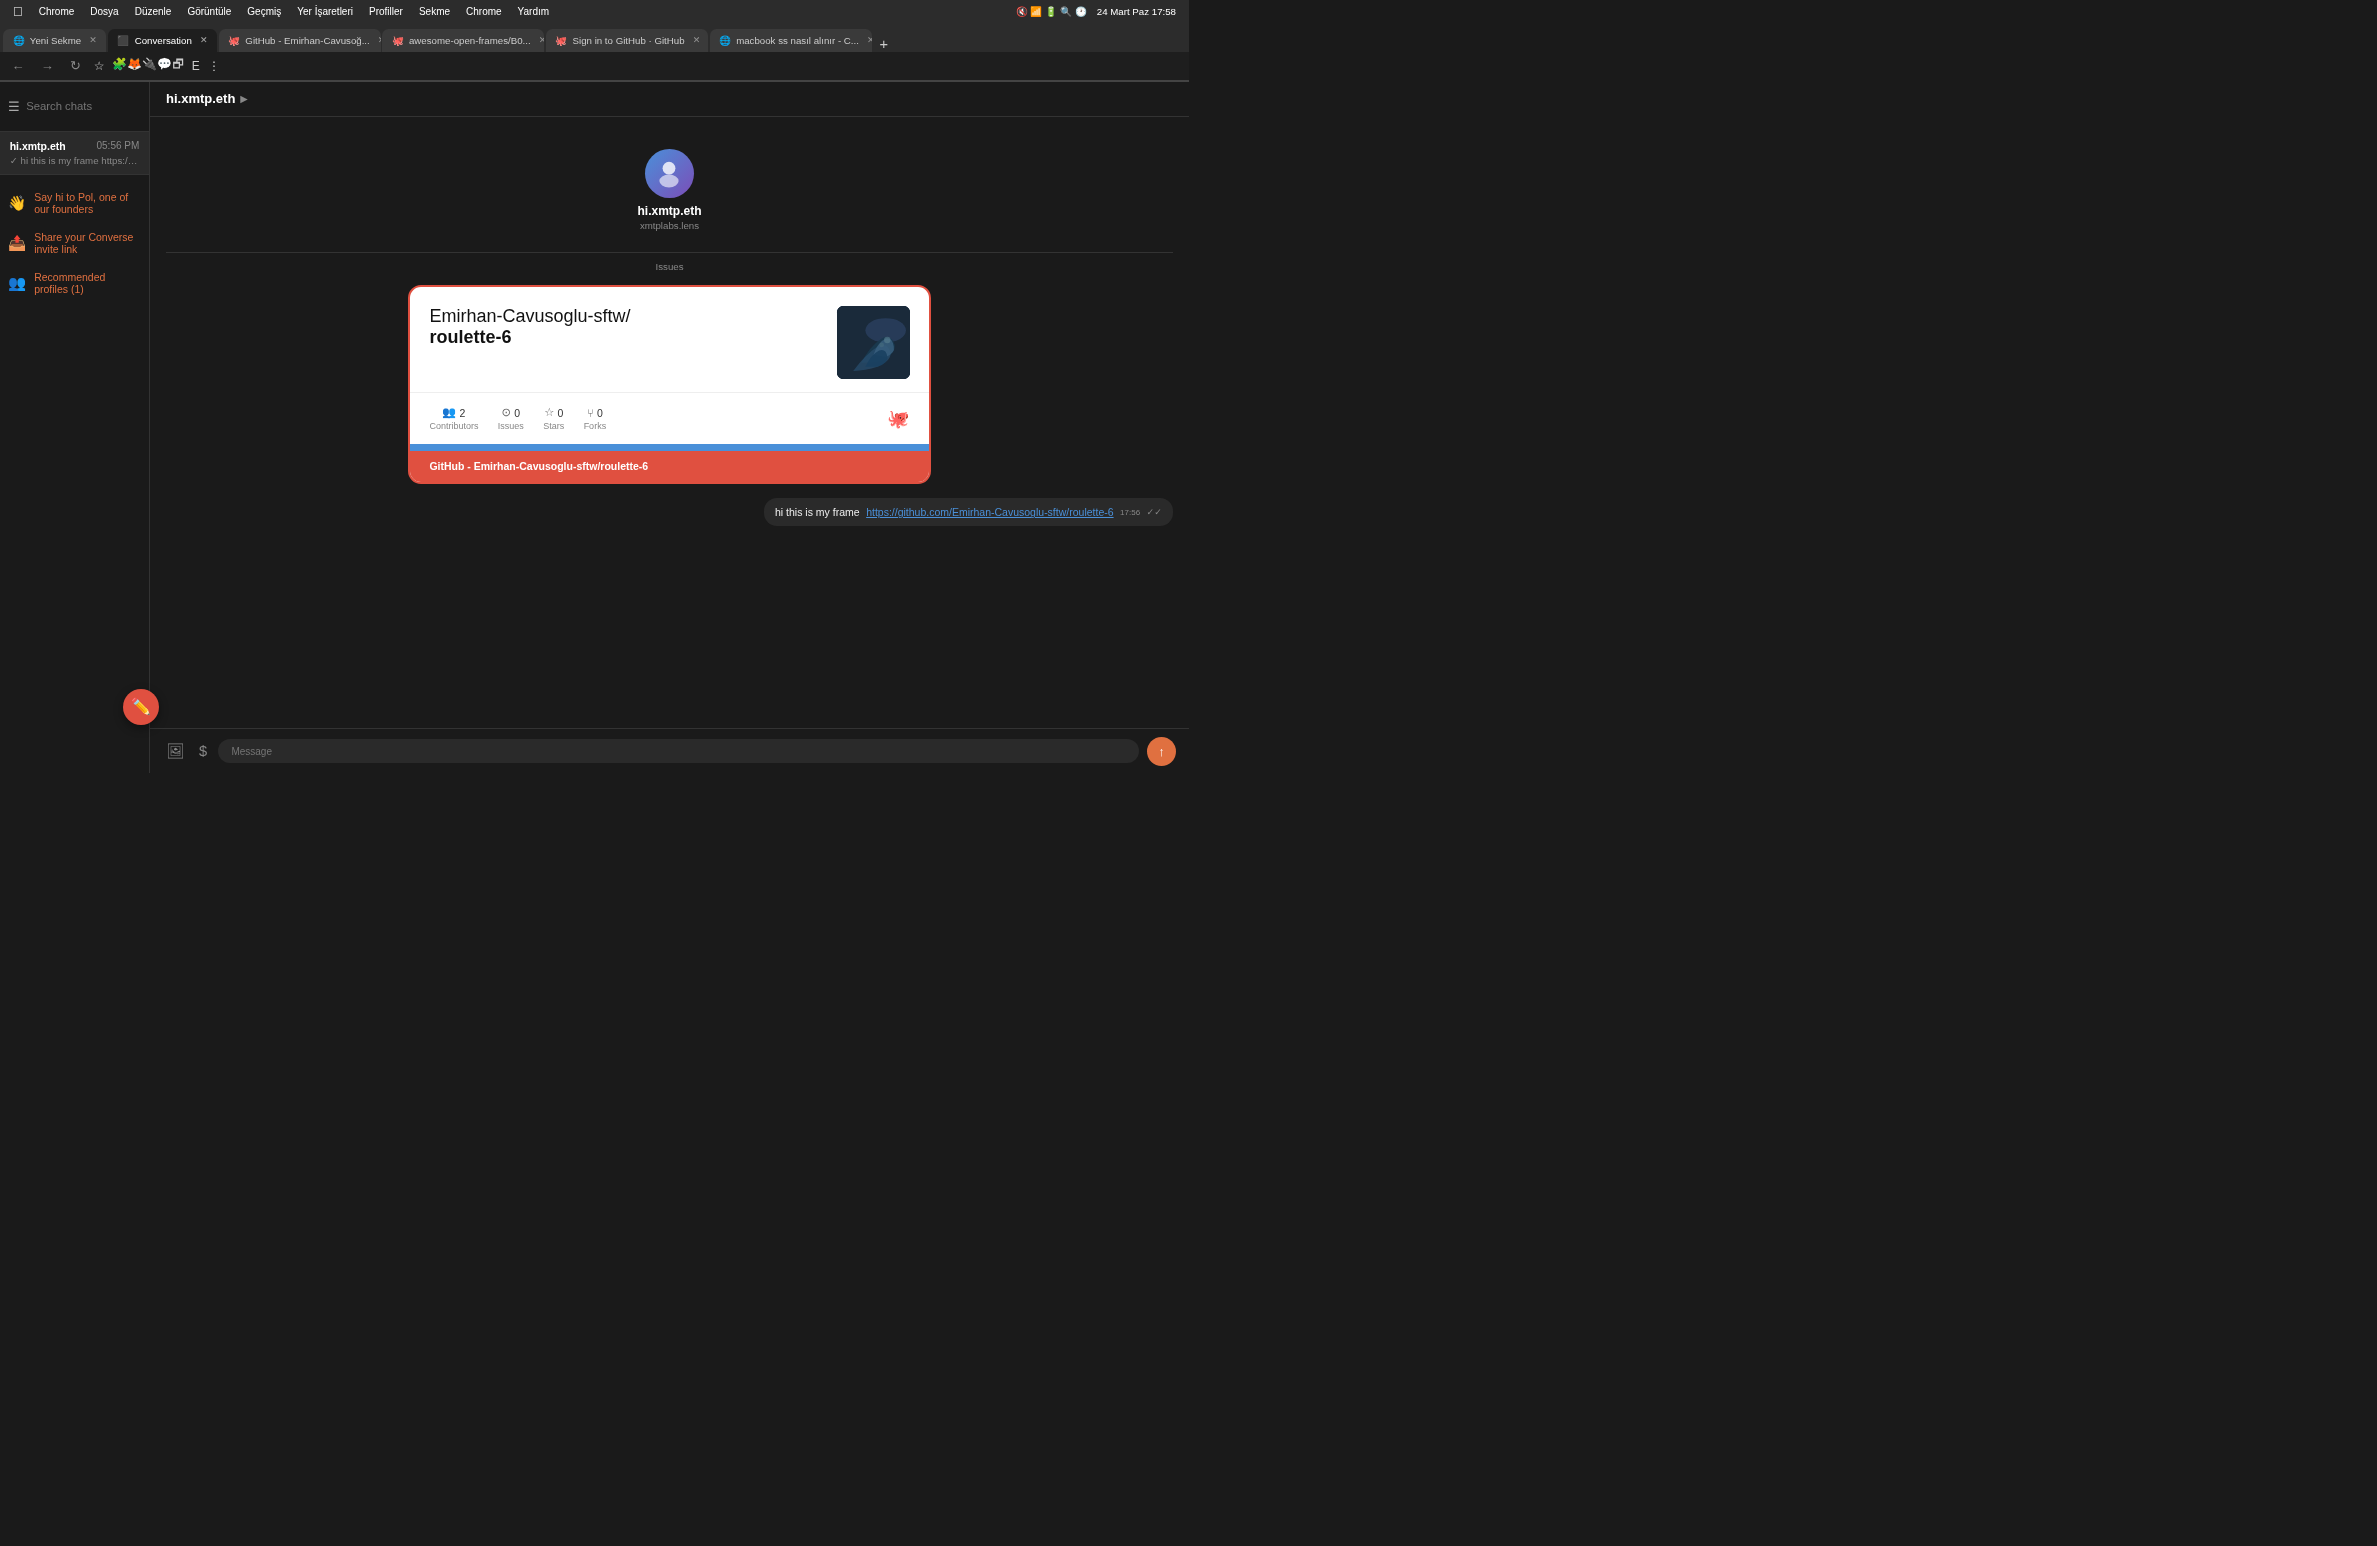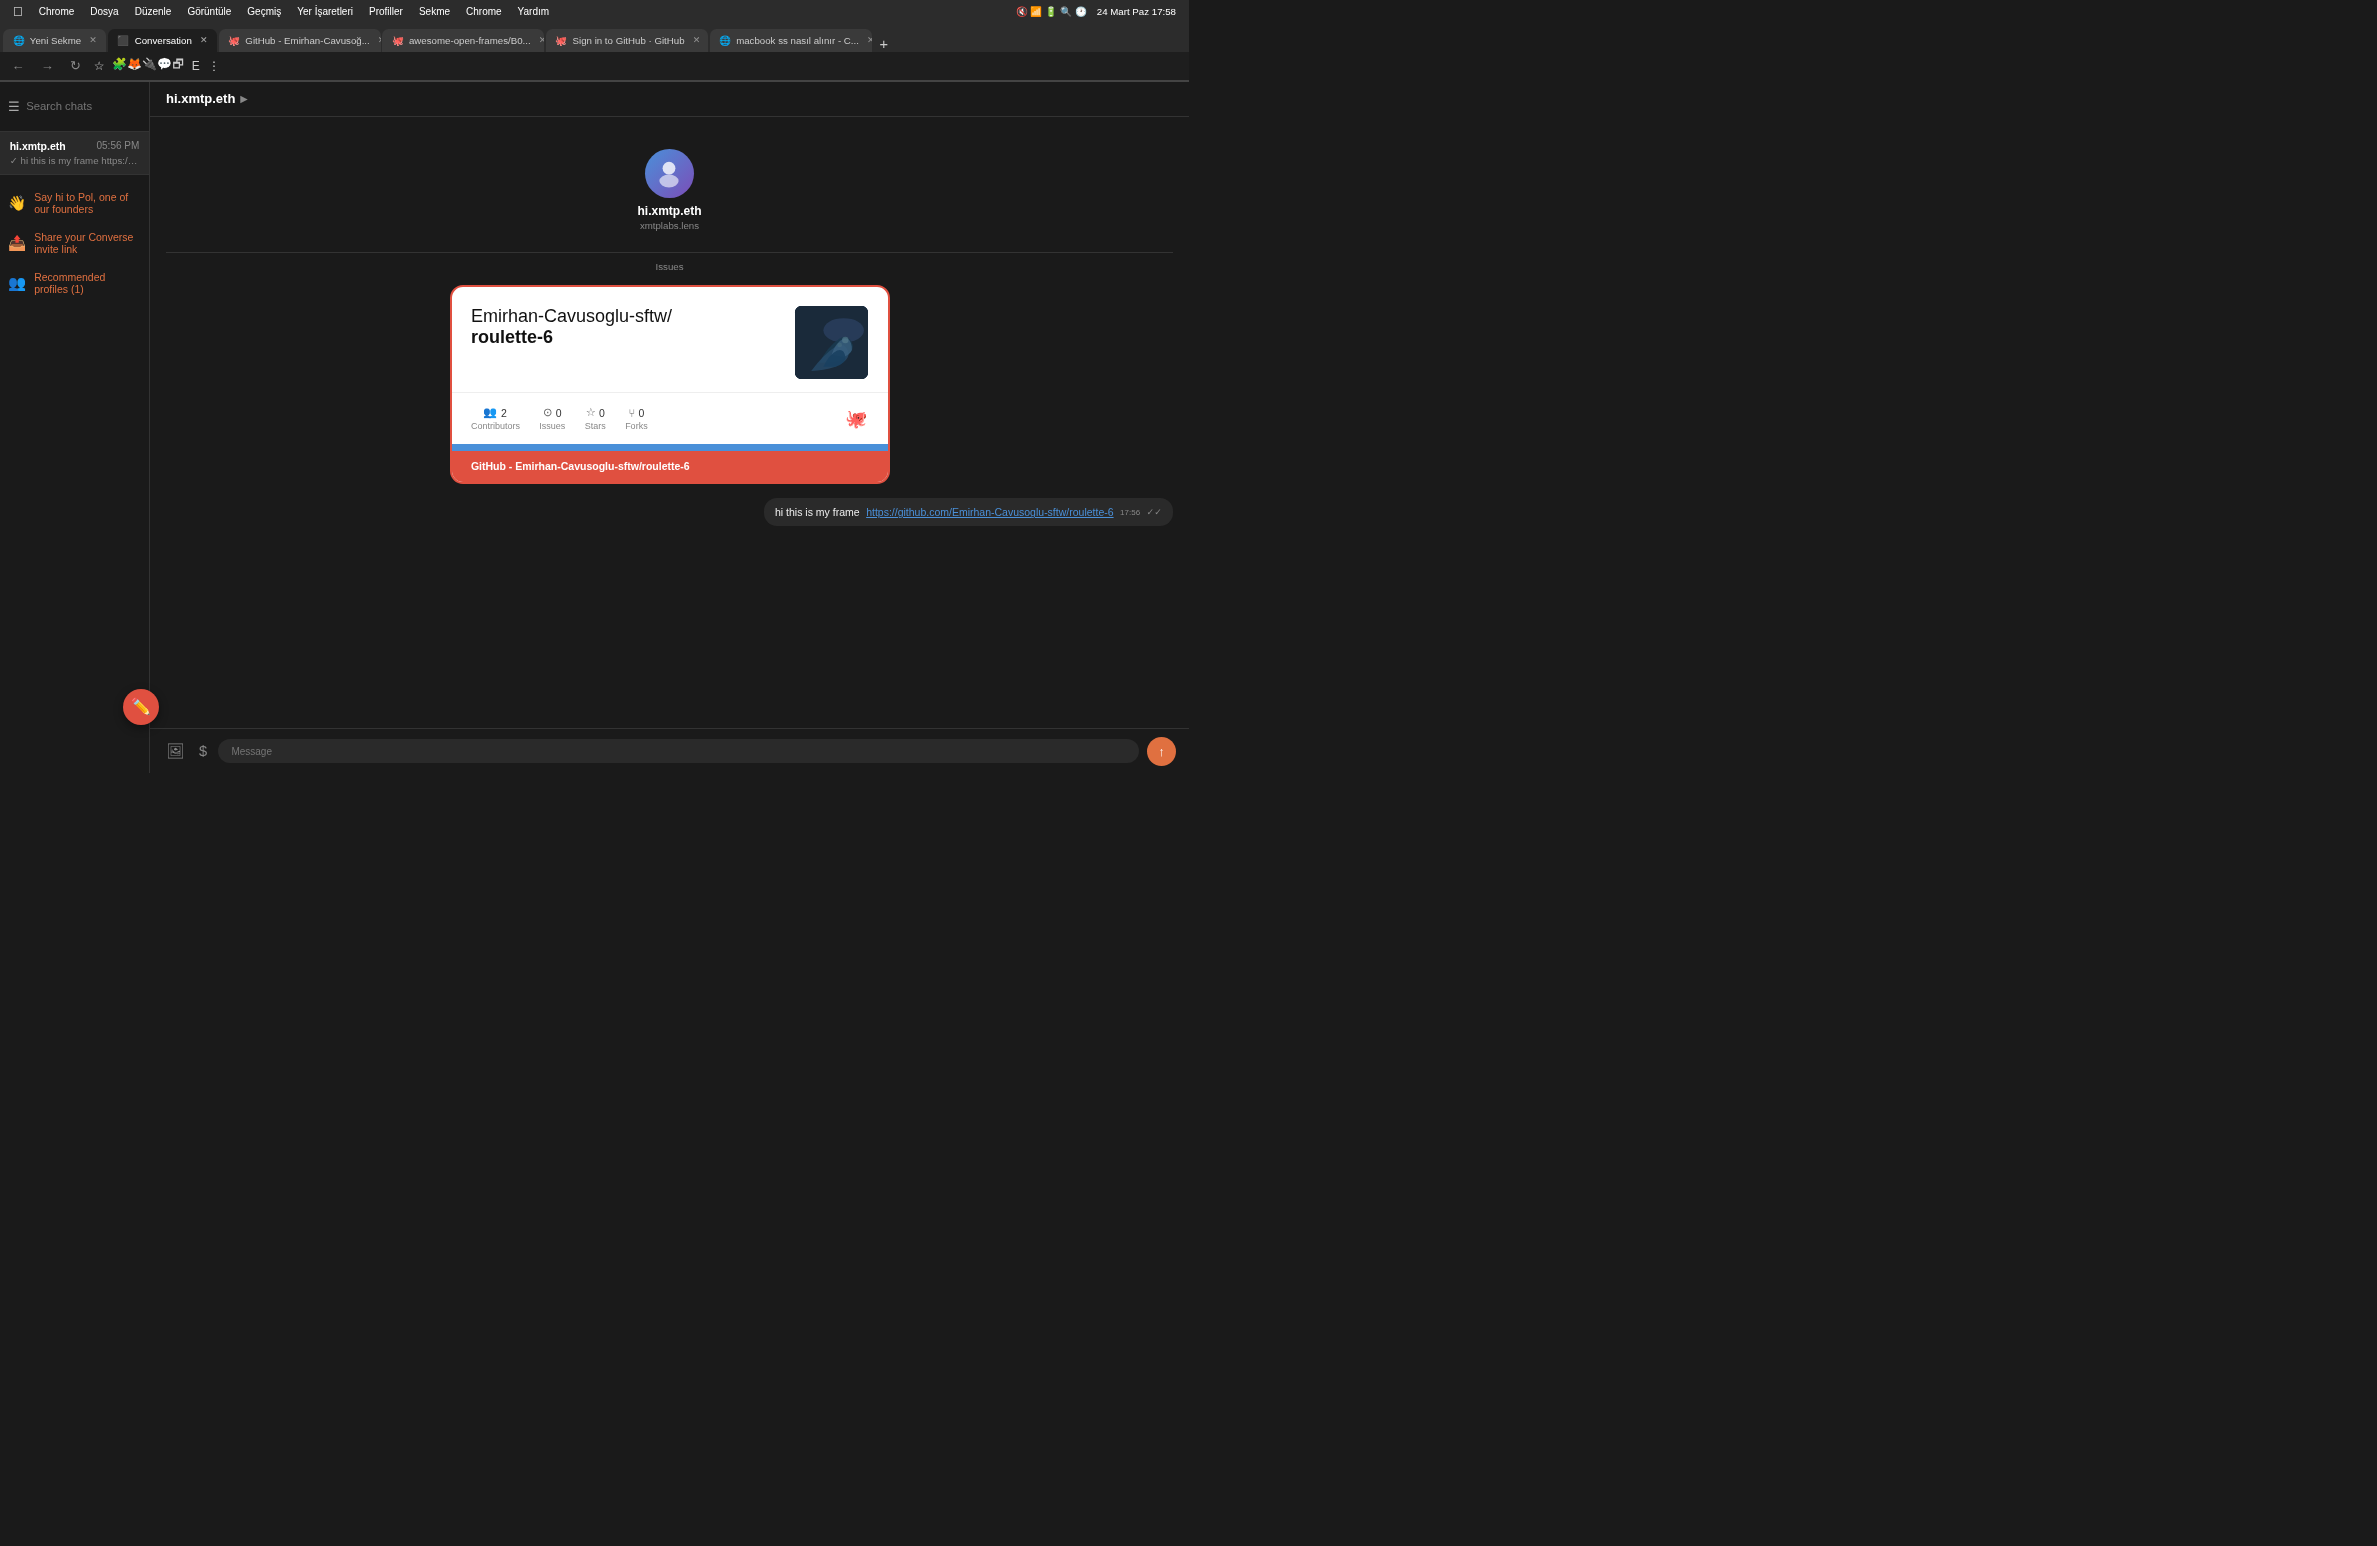--- a/index.html
+++ b/index.html
@@ -292,21 +292,21 @@
       color: #888;
       text-align: center;
       margin-bottom: 13px;
     }
 
     
     .frame-card {
       background: #fff;
       border-radius: 13px;
       border: 2.4px solid #e05040;
-      width: 440px;
+      width: 523px;
       overflow: hidden;
       margin-bottom: 8px;
     }
     .frame-card-body {
       padding: 19.4px 19.4px 13px;
       display: flex;
       justify-content: space-between;
       align-items: flex-start;
     }
     .frame-card-title {

